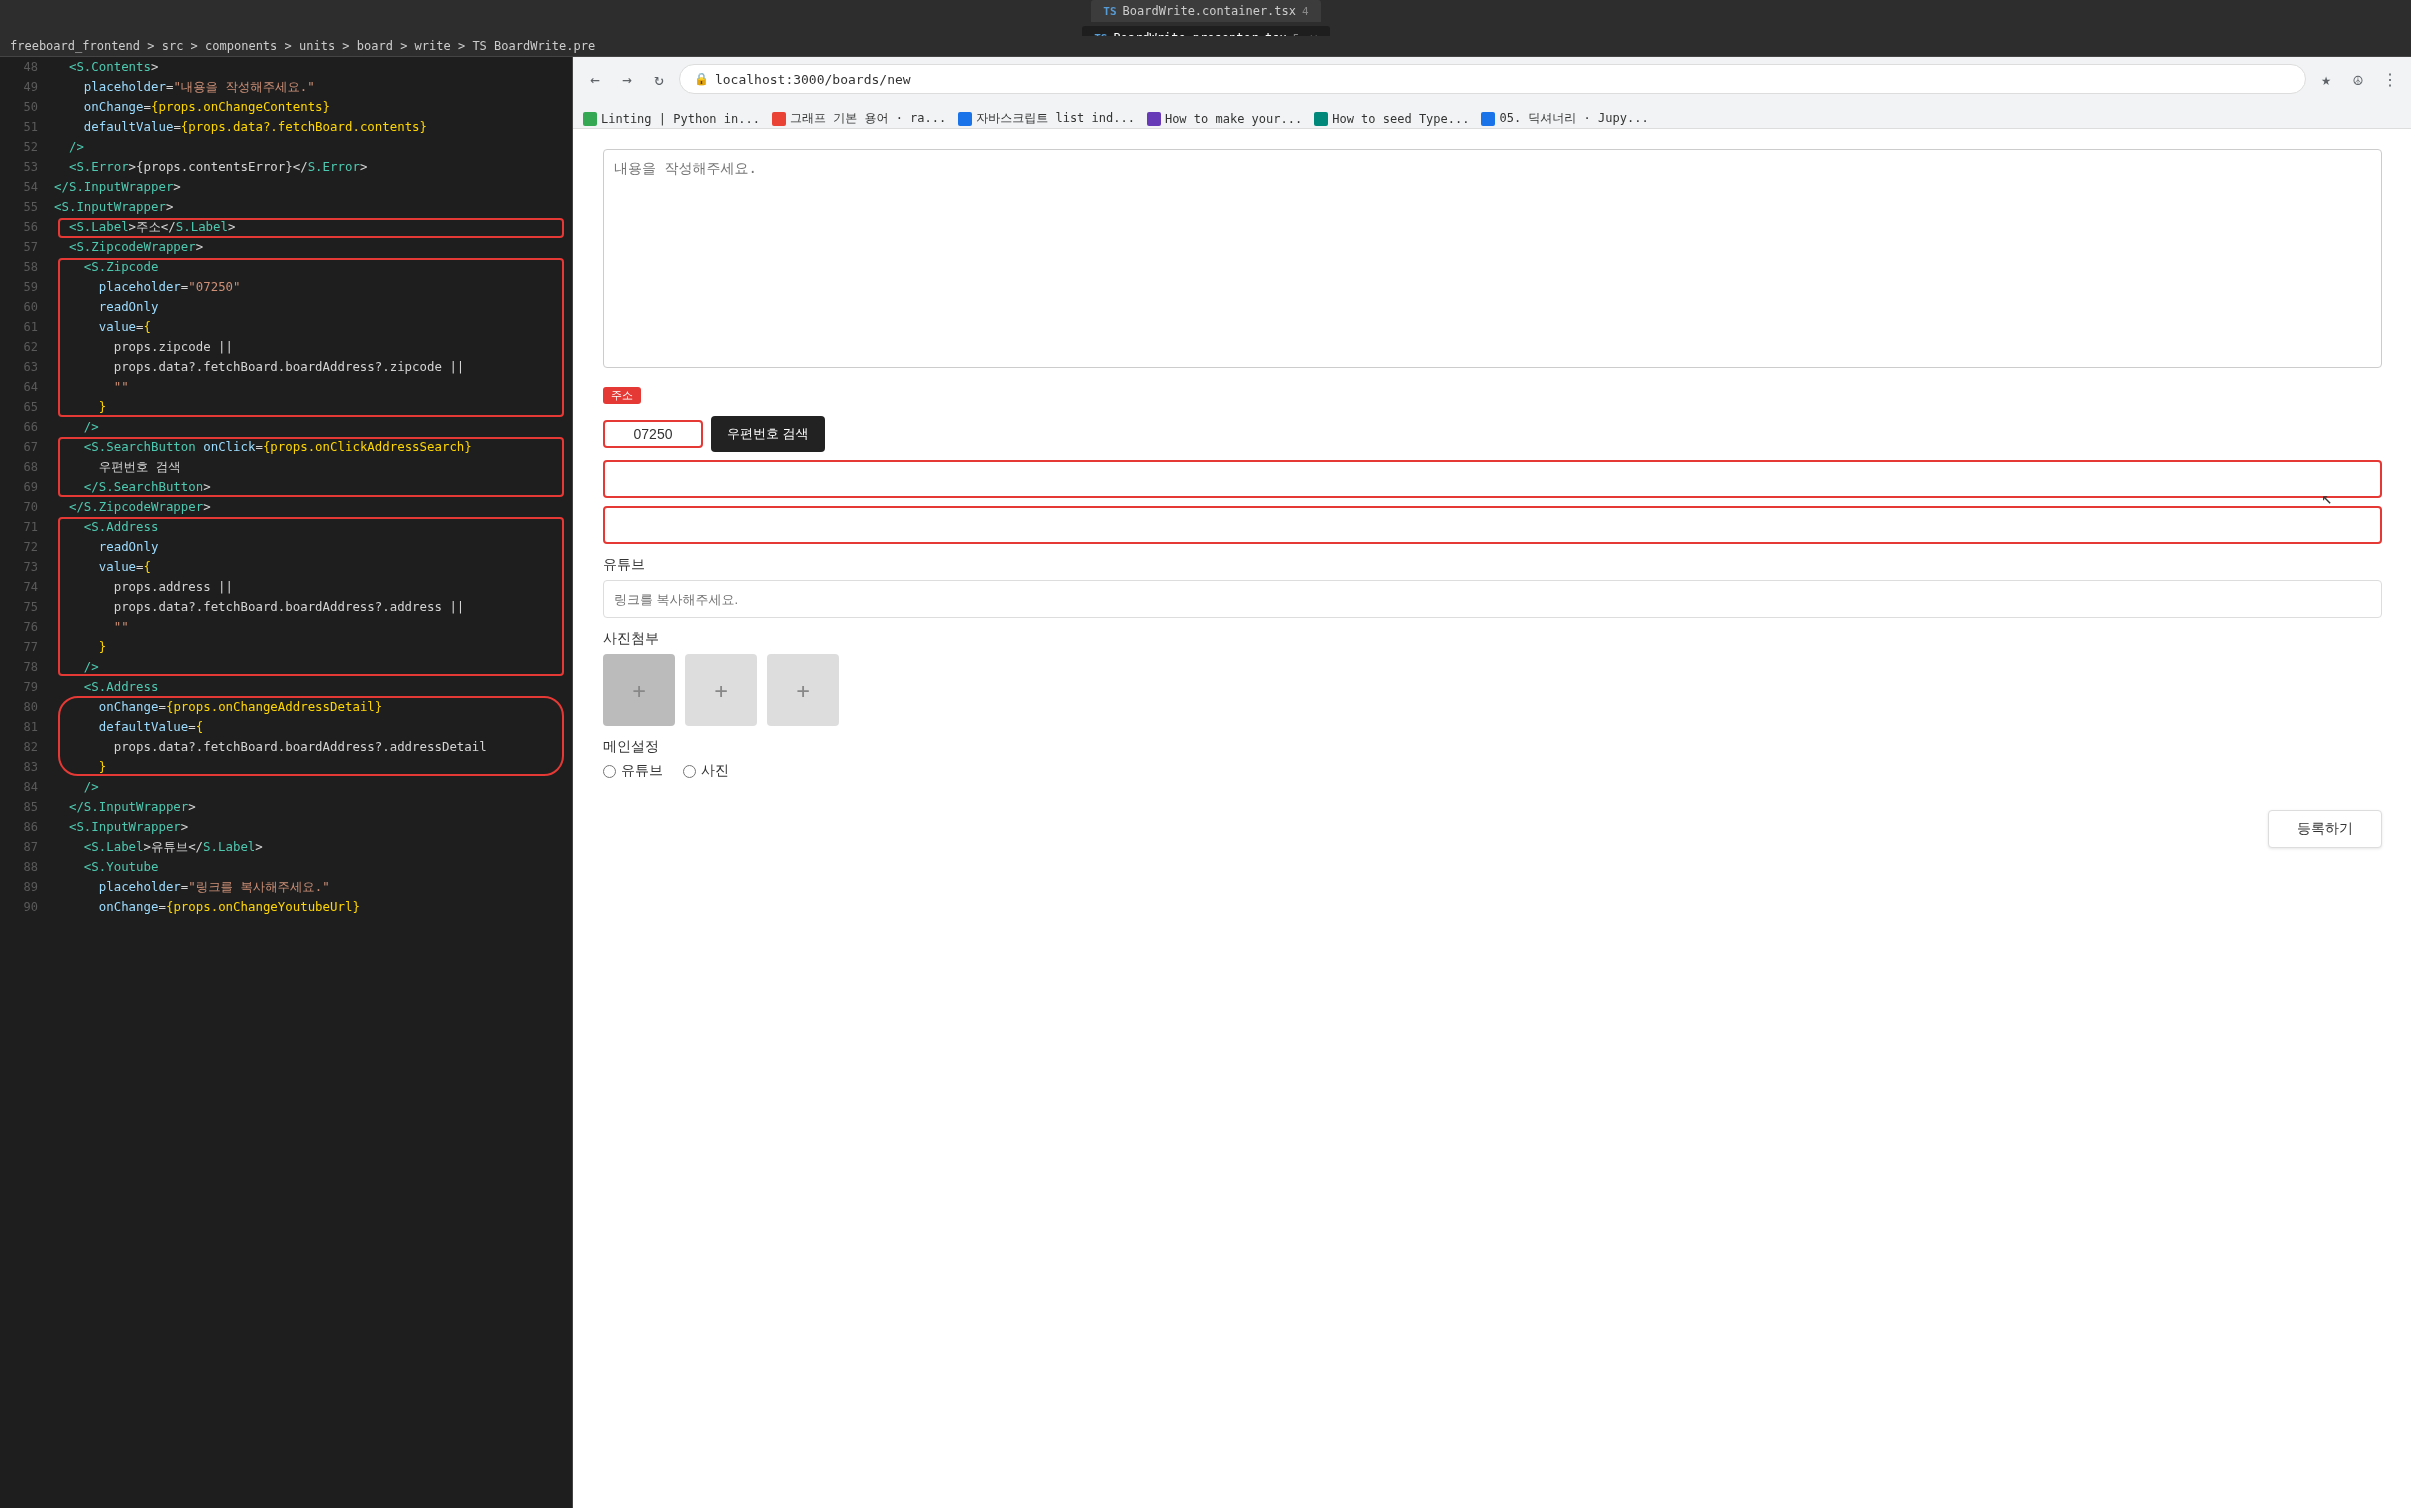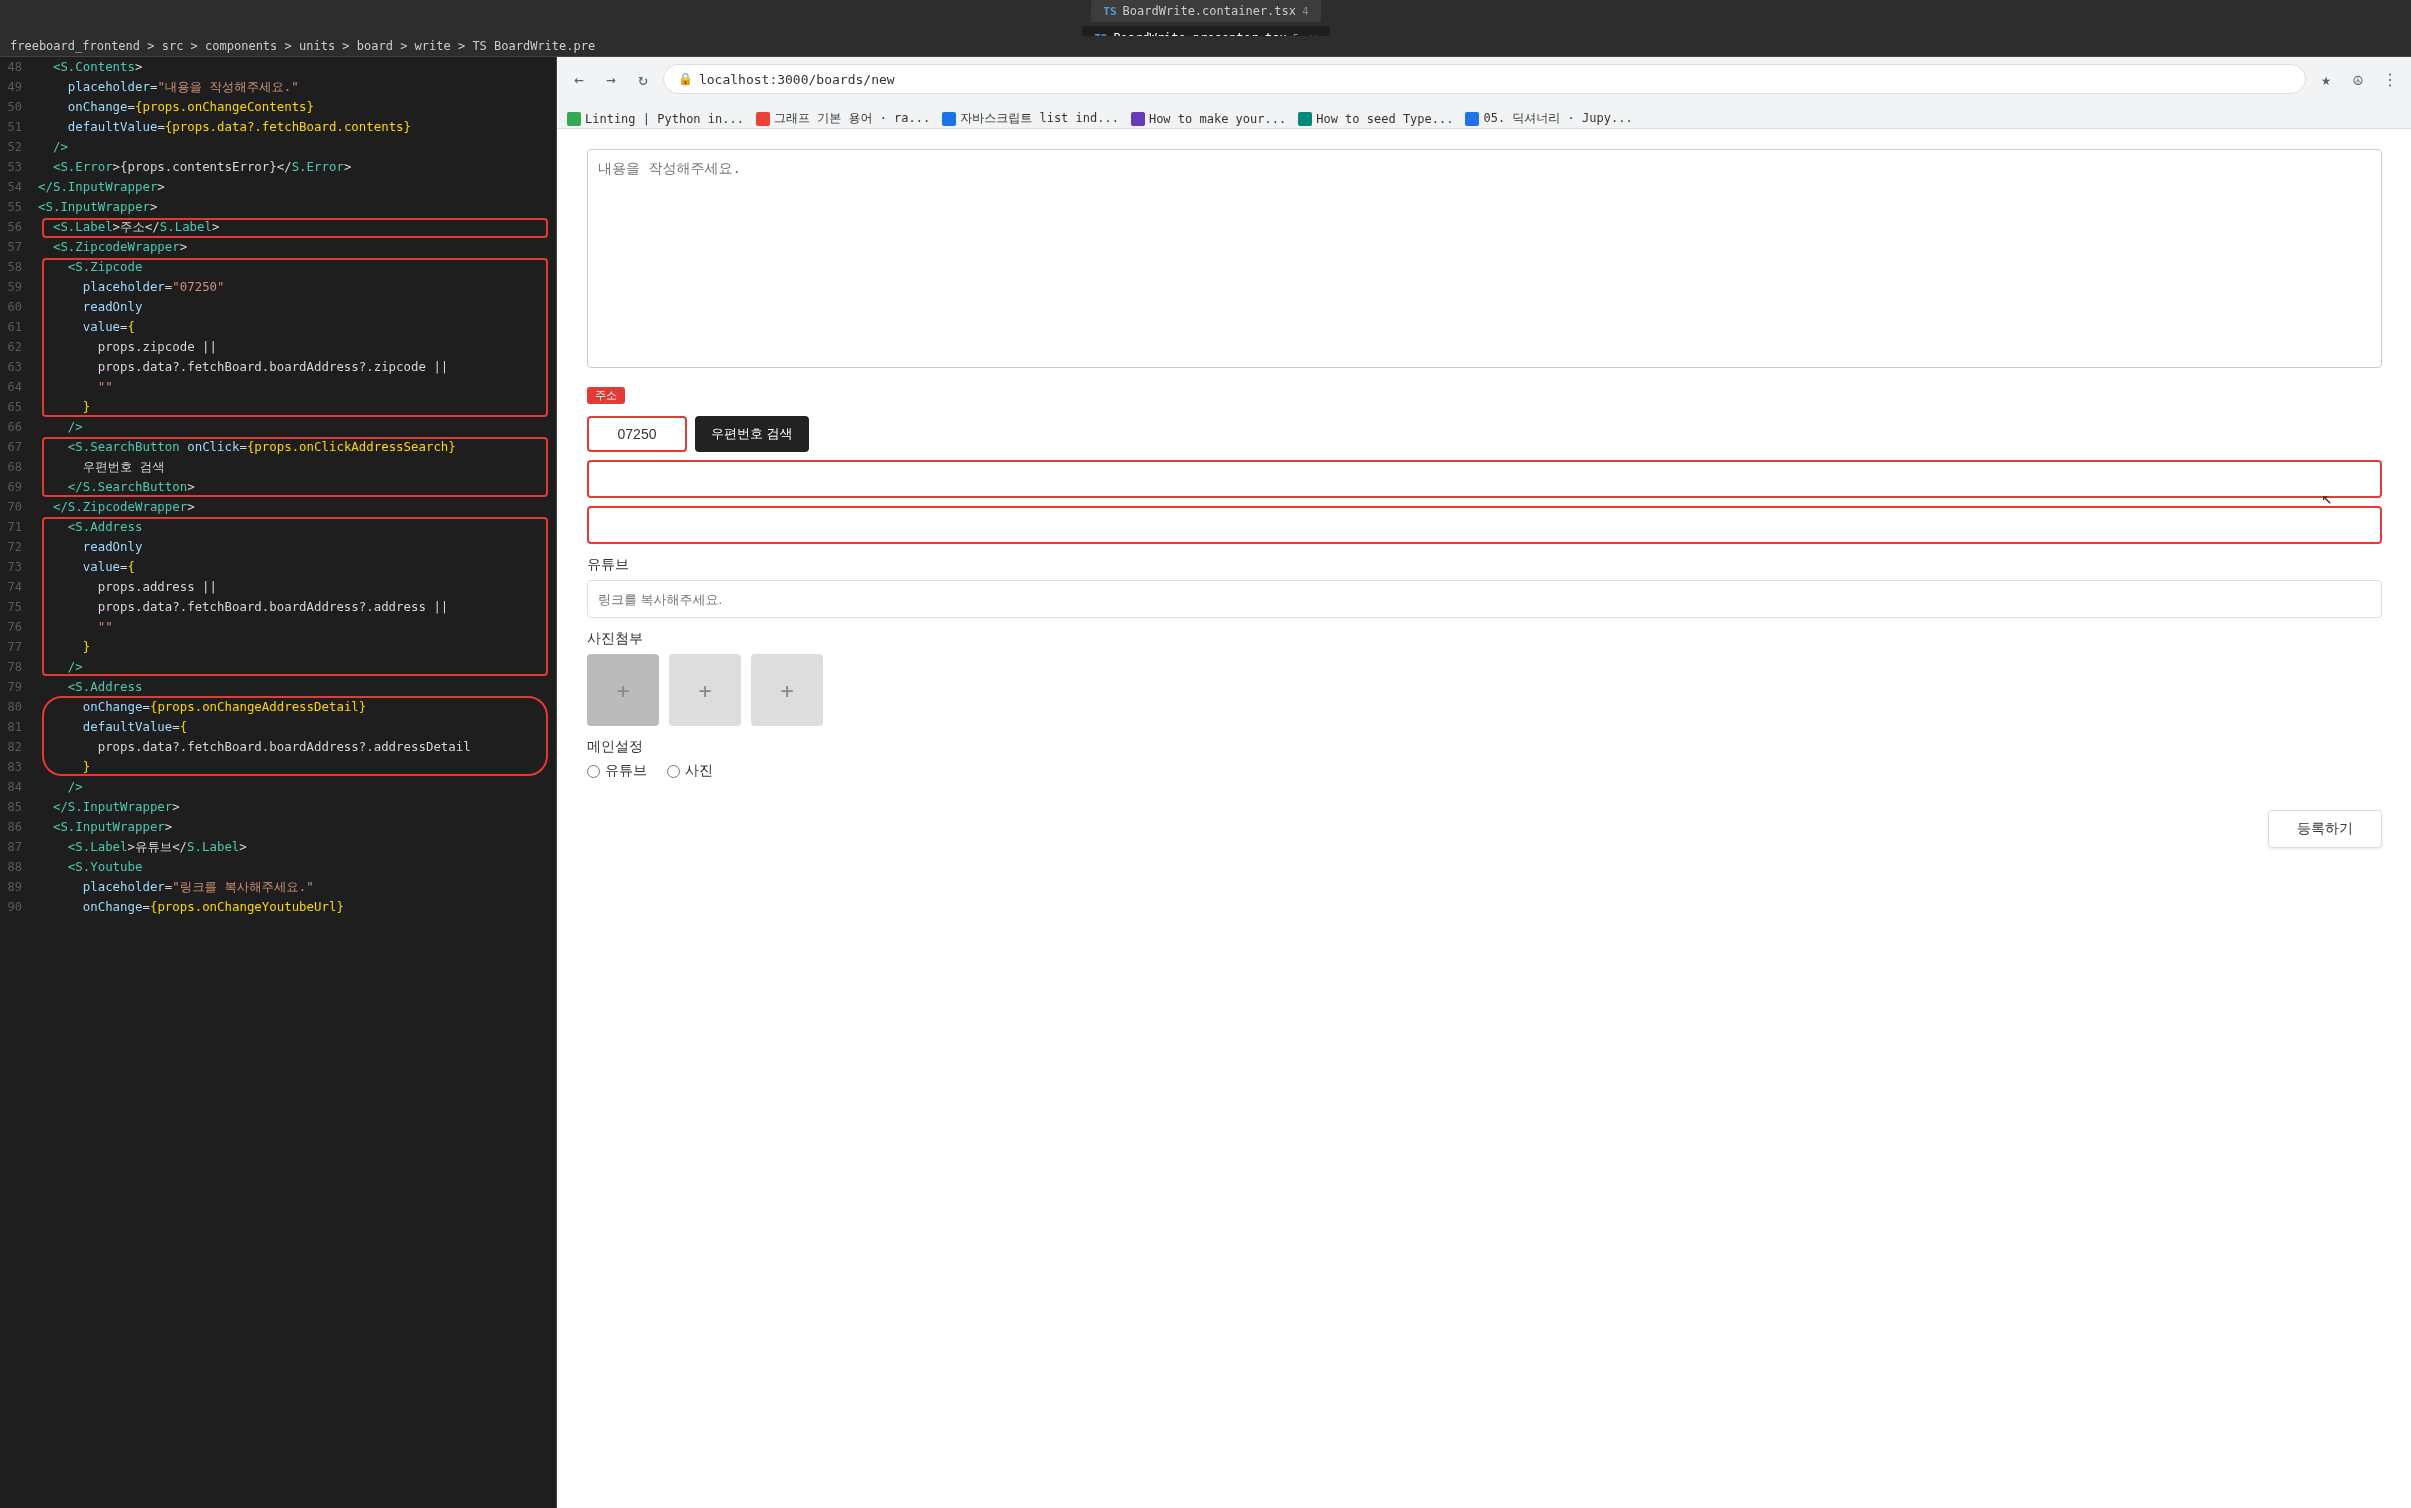--- a/index.html
+++ b/index.html
@@ -72,20 +72,21 @@
     }
 
     
     .code-panel {
       width: 557px;
       flex-shrink: 0;
       background: #1e1e1e;
       overflow-y: auto;
       border-right: 1px solid #444;
       position: relative;
+      margin-left: 16px;
     }
 
     .code-line {
       display: flex;
       align-items: flex-start;
       min-height: 20px;
       padding: 0 8px 0 0;
     }
 
     .line-num {
@@ -240,21 +241,21 @@
     }
 
     .zipcode-row {
       display: flex;
       align-items: center;
       gap: 8px;
       margin-bottom: 8px;
     }
     .zipcode-input {
       width: 100px;
-      height: 36px;
+      height: 28px;
       border: 2px solid #e53935;
       border-radius: 4px;
       padding: 0 10px;
       font-size: 14px;
       text-align: center;
       color: #333;
       outline: none;
     }
     .search-btn {
       height: 36px;

